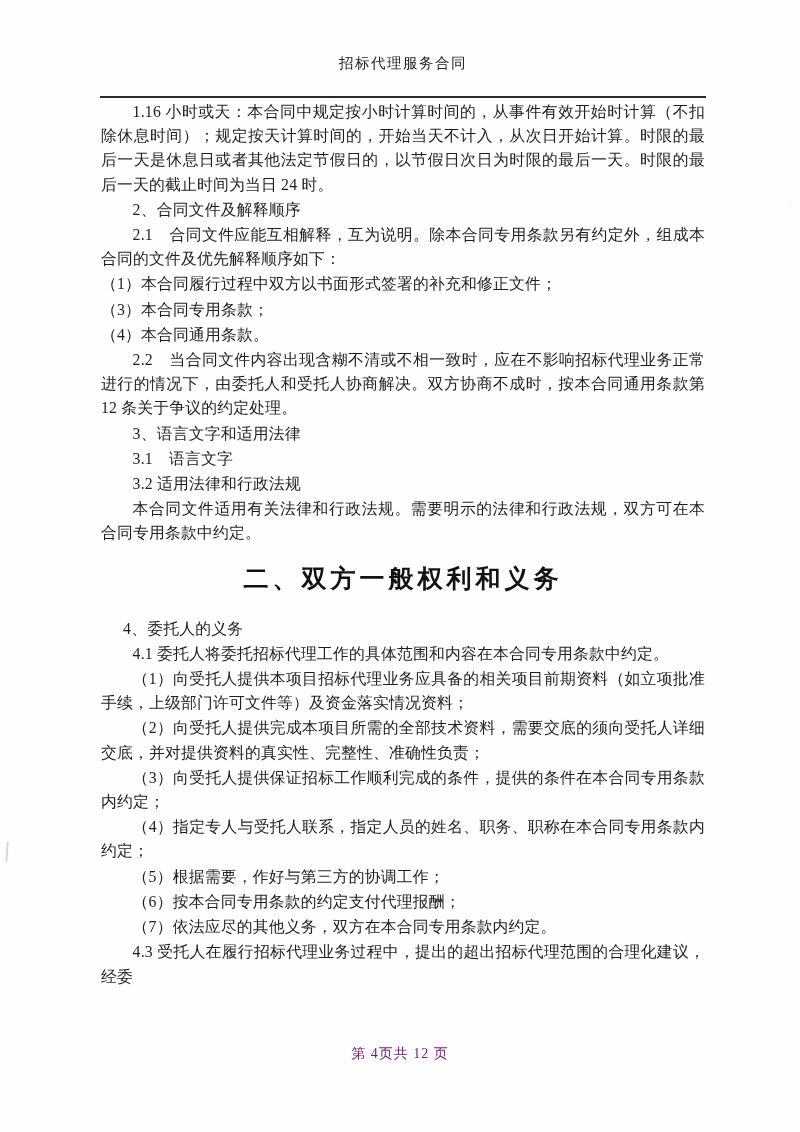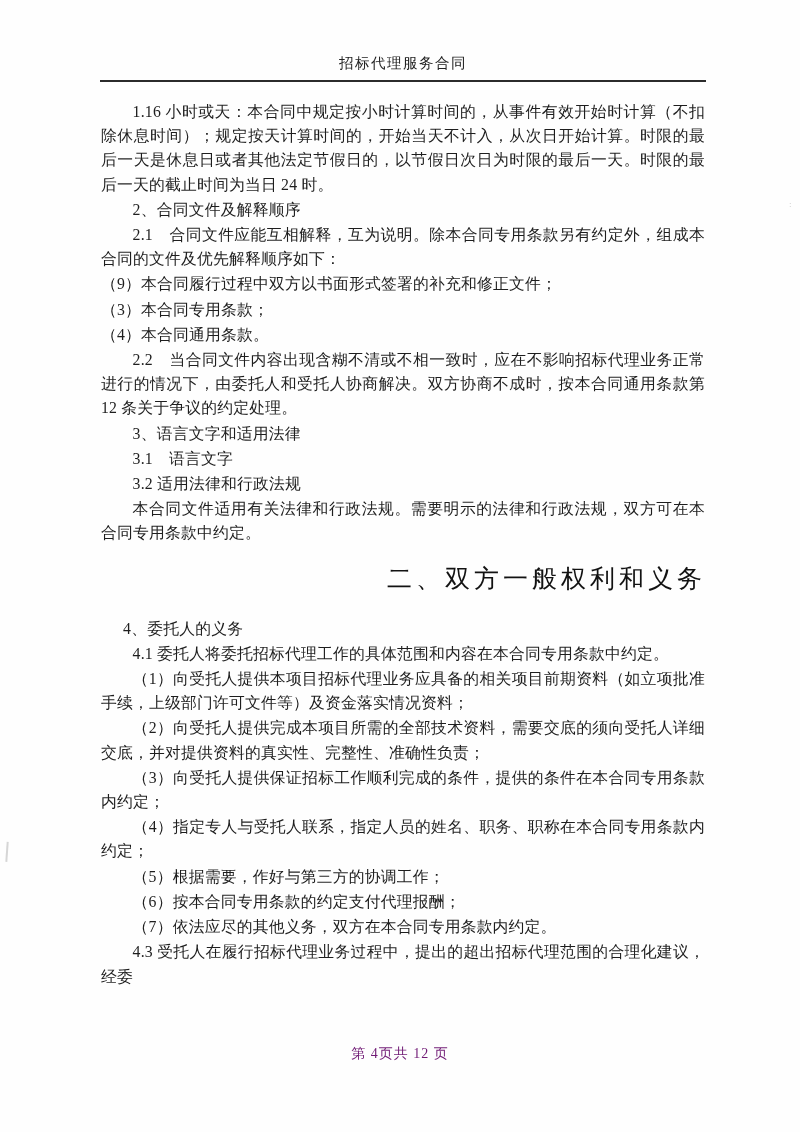--- a/index.html
+++ b/index.html
@@ -12,45 +12,45 @@
     color:#1e1e1e;
     overflow:hidden;
   }
   .header {
     position:absolute;
     top:54px; left:100px; width:606px;
     text-align:center;
     font-size:14.5px;
     letter-spacing:1.5px;
     color:#222;
-    padding-bottom:7px;
+    padding-bottom:23px;
     border-bottom:2px solid #2b2b2b;
   }
   .content {
     position:absolute;
     top:99px; left:100px; width:606px;
     font-size:15.8px;
     line-height:24.2px;
     letter-spacing:0.2px;
     text-align:justify;
   }
   .content p { margin:1px; }
   .content p.indent { text-indent:2em; }
   .content p.indent-sm { text-indent:1.4em; }
   .content p.flush { text-indent:0; }
   .content p.h1 {
     font-family:"Liberation Sans","DejaVu Sans",sans-serif;
-    font-weight:400;
+    font-weight:700;
     font-size:25px;
     line-height:34px;
     letter-spacing:4px;
     text-indent:0;
     margin:15px 0 22px 0;
     color:#121212;
-    text-align:right;
+    text-align:center;
   }
   .footer {
     position:absolute;
     top:1045px; left:0; width:800px;
     text-align:center;
     font-size:14px;
     letter-spacing:1px;
     color:#701a75;
   }
   .artifact-left {
@@ -71,21 +71,21 @@
 <body>
 
 <div class="page">
 
   <div class="header">招标代理服务合同</div>
 
   <div class="content">
     <p class="indent">1.16 小时或天：本合同中规定按小时计算时间的，从事件有效开始时计算（不扣除休息时间）；规定按天计算时间的，开始当天不计入，从次日开始计算。时限的最后一天是休息日或者其他法定节假日的，以节假日次日为时限的最后一天。时限的最后一天的截止时间为当日 24 时。</p>
     <p class="indent">2、合同文件及解释顺序</p>
     <p class="indent">2.1　合同文件应能互相解释，互为说明。除本合同专用条款另有约定外，组成本合同的文件及优先解释顺序如下：</p>
-    <p class="flush">（9）本合同履行过程中双方以书面形式签署的补充和修正文件；</p>
+    <p class="flush">（1）本合同履行过程中双方以书面形式签署的补充和修正文件；</p>
     <p class="flush">（3）本合同专用条款；</p>
     <p class="flush">（4）本合同通用条款。</p>
     <p class="indent">2.2　当合同文件内容出现含糊不清或不相一致时，应在不影响招标代理业务正常进行的情况下，由委托人和受托人协商解决。双方协商不成时，按本合同通用条款第 12 条关于争议的约定处理。</p>
     <p class="indent">3、语言文字和适用法律</p>
     <p class="indent">3.1　语言文字</p>
     <p class="indent">3.2 适用法律和行政法规</p>
     <p class="indent">本合同文件适用有关法律和行政法规。需要明示的法律和行政法规，双方可在本合同专用条款中约定。</p>
     <p class="h1">二、双方一般权利和义务</p>
     <p class="indent-sm">4、委托人的义务</p>
     <p class="indent">4.1 委托人将委托招标代理工作的具体范围和内容在本合同专用条款中约定。</p>

